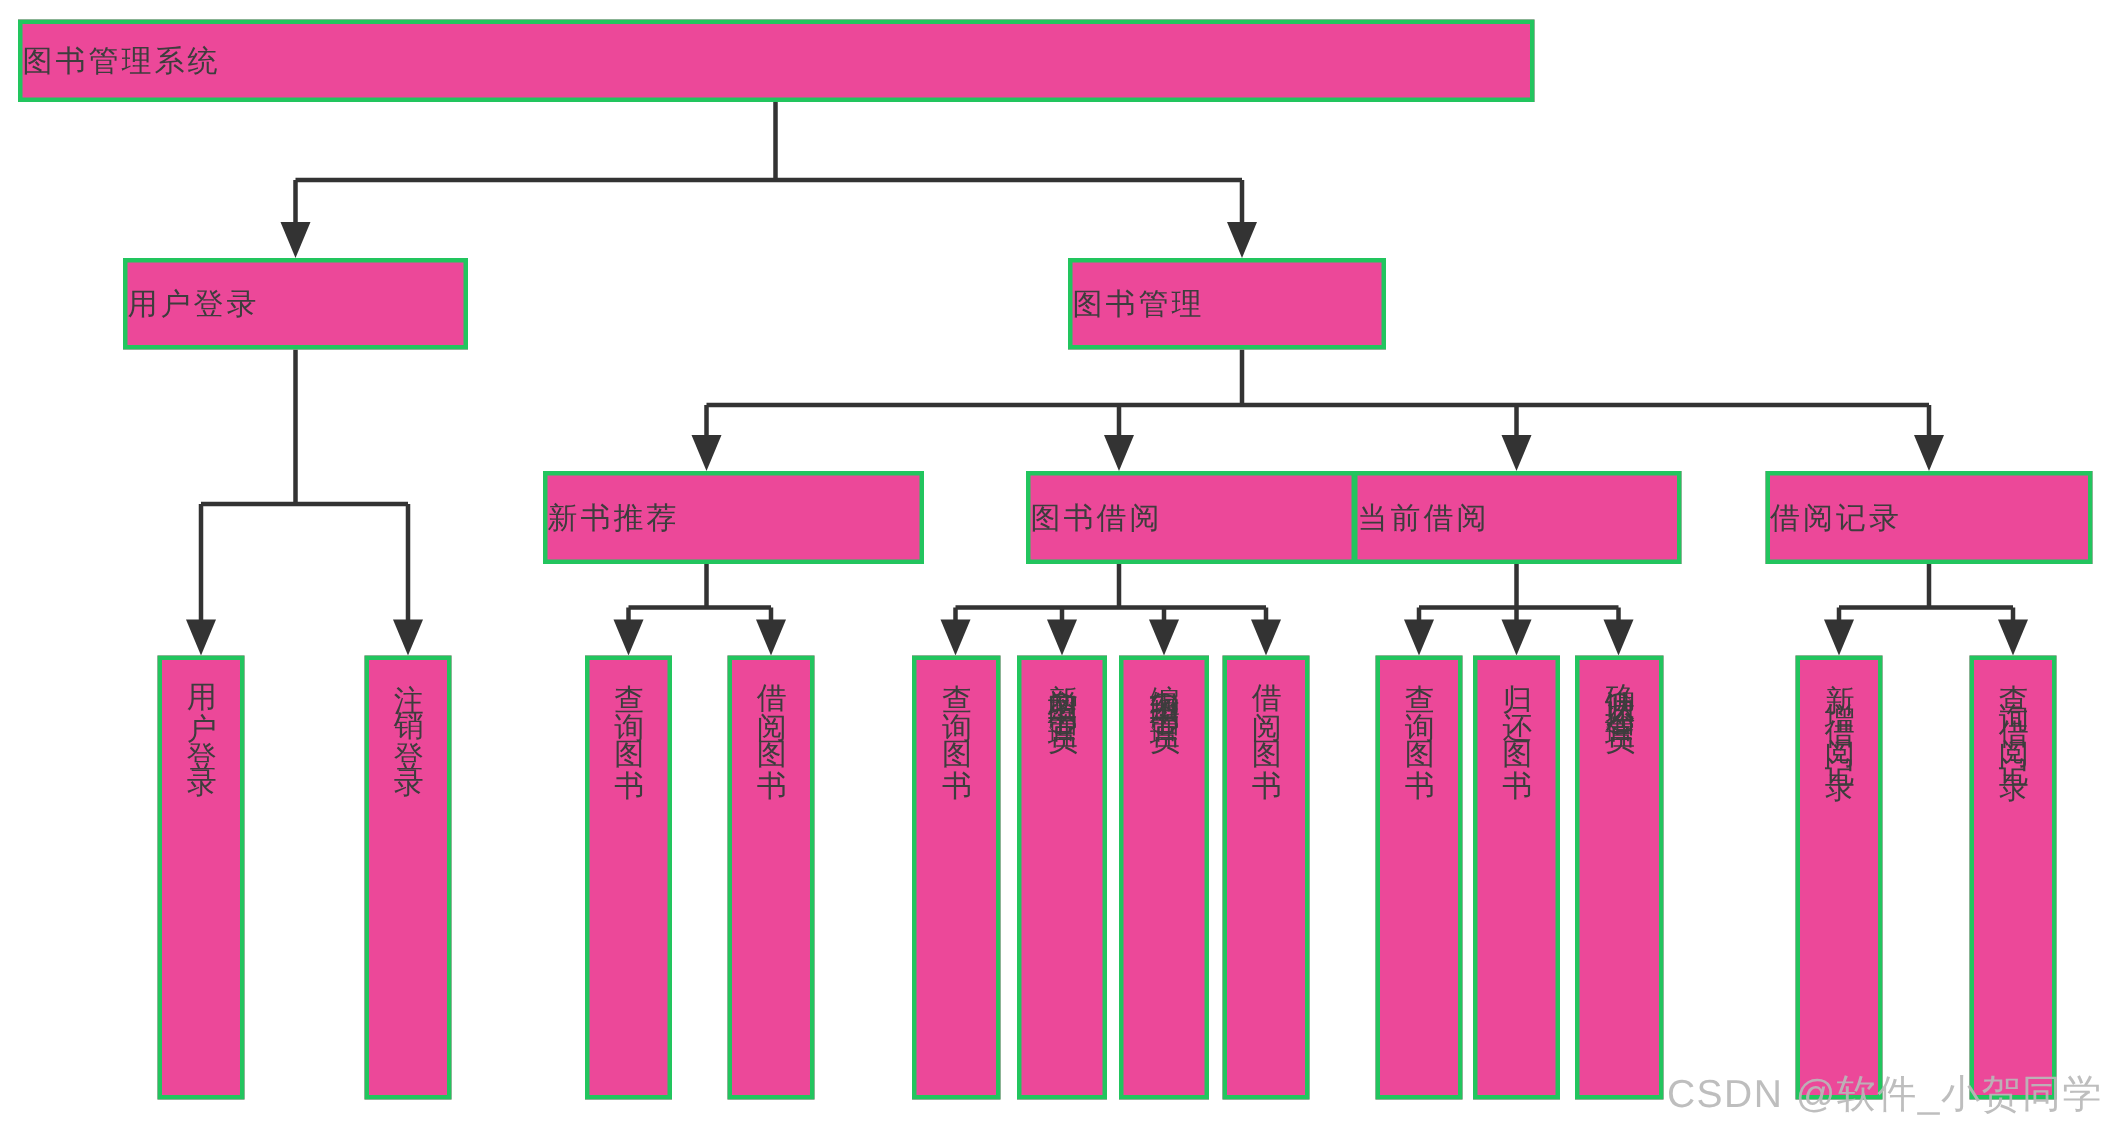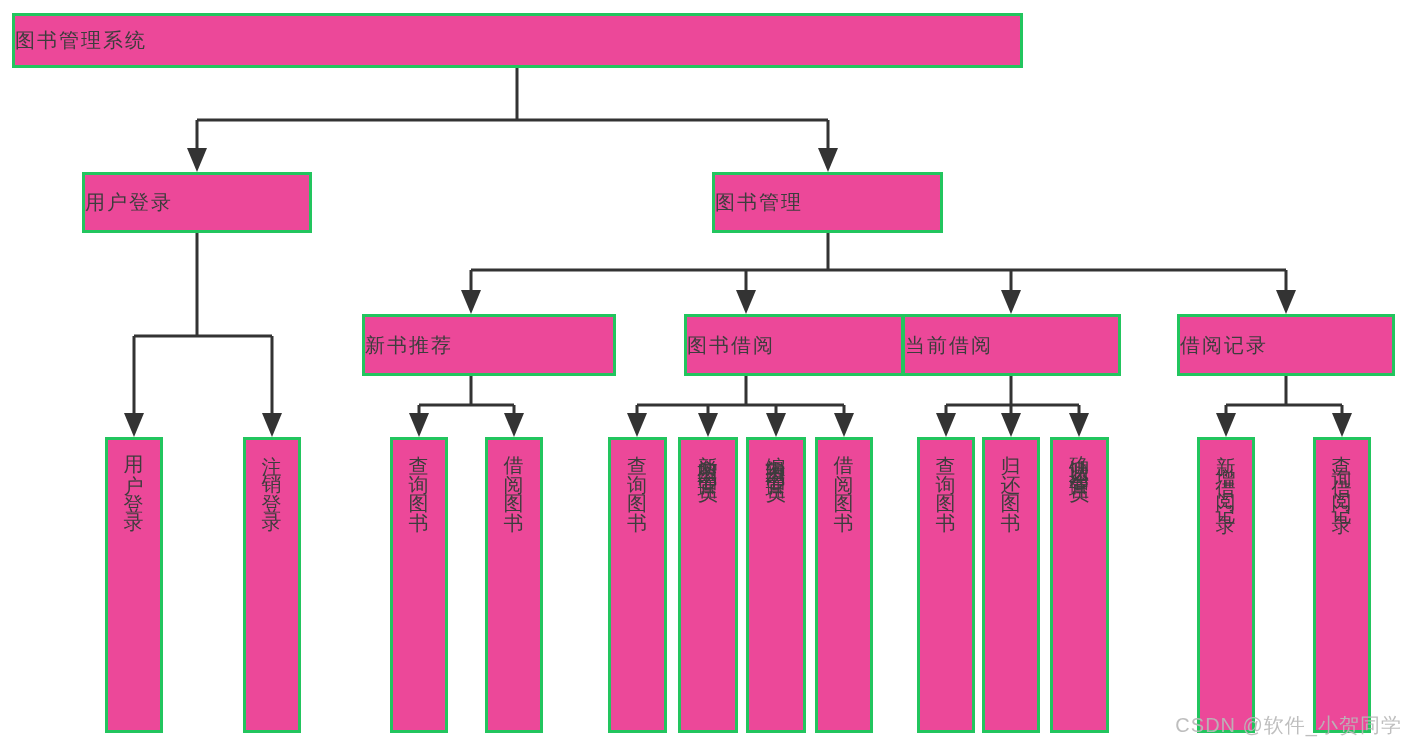--- a/index.html
+++ b/index.html
@@ -42,21 +42,21 @@
   .leaf-label {
     font-size: 20px;
     color: #3d3d3d;
     line-height: 1;
   }
   .watermark {
     position: absolute;
     top: 712px;
     right: 3px;
     z-index: 5;
-    font-size: 20px;
+    font-size: 26px;
     color: rgba(185,185,185,0.92);
     letter-spacing: 1px;
     white-space: nowrap;
   }
 </style>
 </head>
 <body>
 
 <div class="canvas">
 
@@ -110,21 +110,21 @@
     </g>
   </svg>
 
   <div class="node" style="left:12px; top:13px; width:1011px; height:55px;">
     <span class="node-label">图书管理系统</span>
   </div>
 
   <div class="node" style="left:82px; top:172px; width:230px; height:61px;">
     <span class="node-label">用户登录</span>
   </div>
-  <div class="node" style="left:712px; top:172px; width:231px; height:61px;">
+  <div class="node" style="left:712px; top:172px; width:212px; height:61px;">
     <span class="node-label">图书管理</span>
   </div>
 
   <div class="node" style="left:362px; top:314px; width:254px; height:62px;">
     <span class="node-label">新书推荐</span>
   </div>
   <div class="node" style="left:636px; top:314px; width:220px; height:62px;margin-left:48px;">
     <span class="node-label">图书借阅</span>
   </div>
   <div class="node" style="left:1177px; top:314px; width:218px; height:62px;">

